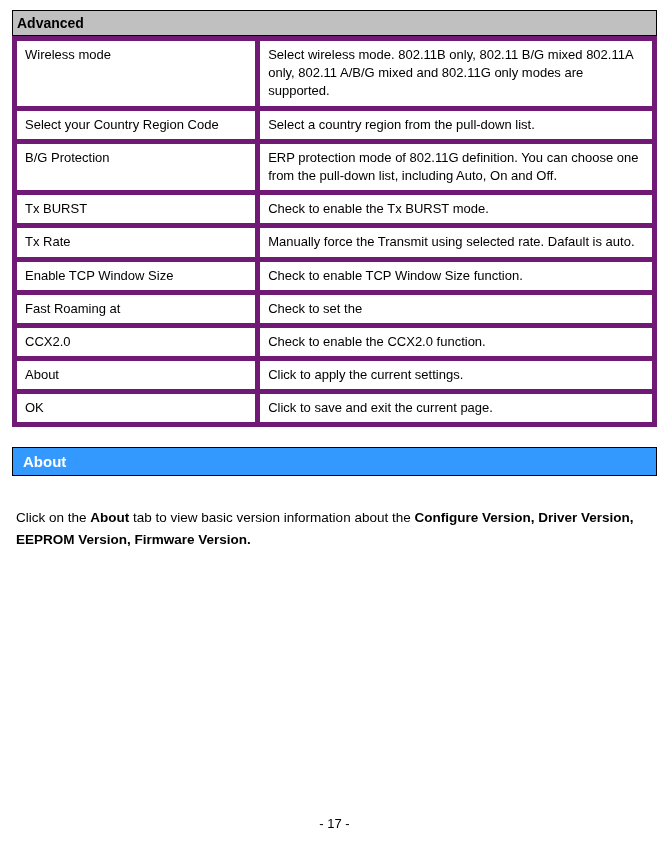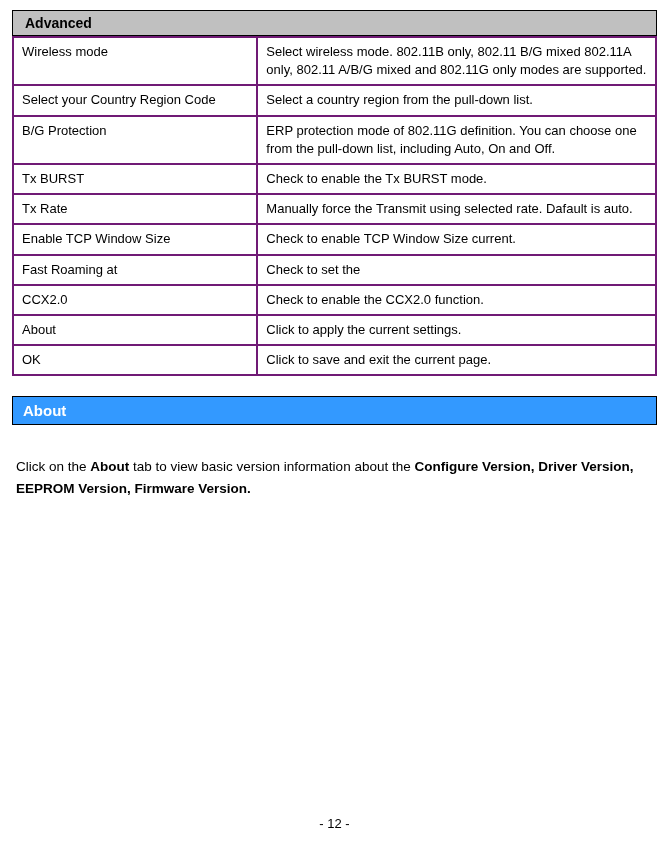--- a/index.html
+++ b/index.html
@@ -22,34 +22,34 @@
       min-height: 851px;
       padding: 10px 12px;
       display: flex;
       flex-direction: column;
     }
 
     
     .section-header-advanced {
       background-color: #c0c0c0;
       border: 1px solid #000;
-      padding: 4px 12px;
+      padding: 4px 4px;
       font-weight: bold;
       font-size: 14px;
     }
 
     
     .advanced-table {
       width: 100%;
       border-collapse: collapse;
       border: 1px solid #000;
     }
 
     .advanced-table td {
-      border: 2px solid #701a75;
+      border: 5px solid #701a75;
       padding: 5px 8px;
       vertical-align: top;
       font-size: 13px;
       line-height: 1.4;
     }
 
     .advanced-table td:first-child {
       width: 38%;
       font-size: 13px;
     }
@@ -113,21 +113,21 @@
         <tr>
           <td>Tx BURST</td>
           <td>Check to enable the Tx BURST mode.</td>
         </tr>
         <tr>
           <td>Tx Rate</td>
           <td>Manually force the Transmit using selected rate. Dafault is auto.</td>
         </tr>
         <tr>
           <td>Enable TCP Window Size</td>
-          <td>Check to enable TCP Window Size current.</td>
+          <td>Check to enable TCP Window Size function.</td>
         </tr>
         <tr>
           <td>Fast Roaming at</td>
           <td>Check to set the</td>
         </tr>
         <tr>
           <td>CCX2.0</td>
           <td>Check to enable the CCX2.0 function.</td>
         </tr>
         <tr>
@@ -143,16 +143,16 @@
 
   <div class="section-header-about">
     <span>About</span>
   </div>
 
   <div class="about-text">
     <span>Click on the </span><span class="bold">About</span><span> tab to view basic version information about the </span><span class="bold">Configure Version, Driver Version, EEPROM Version, Firmware Version.</span>
   </div>
 
   <div class="page-footer">
-    <span>- 12 -</span>
+    <span>- 17 -</span>
   </div>
 
 </div>
 
 </body></html>

